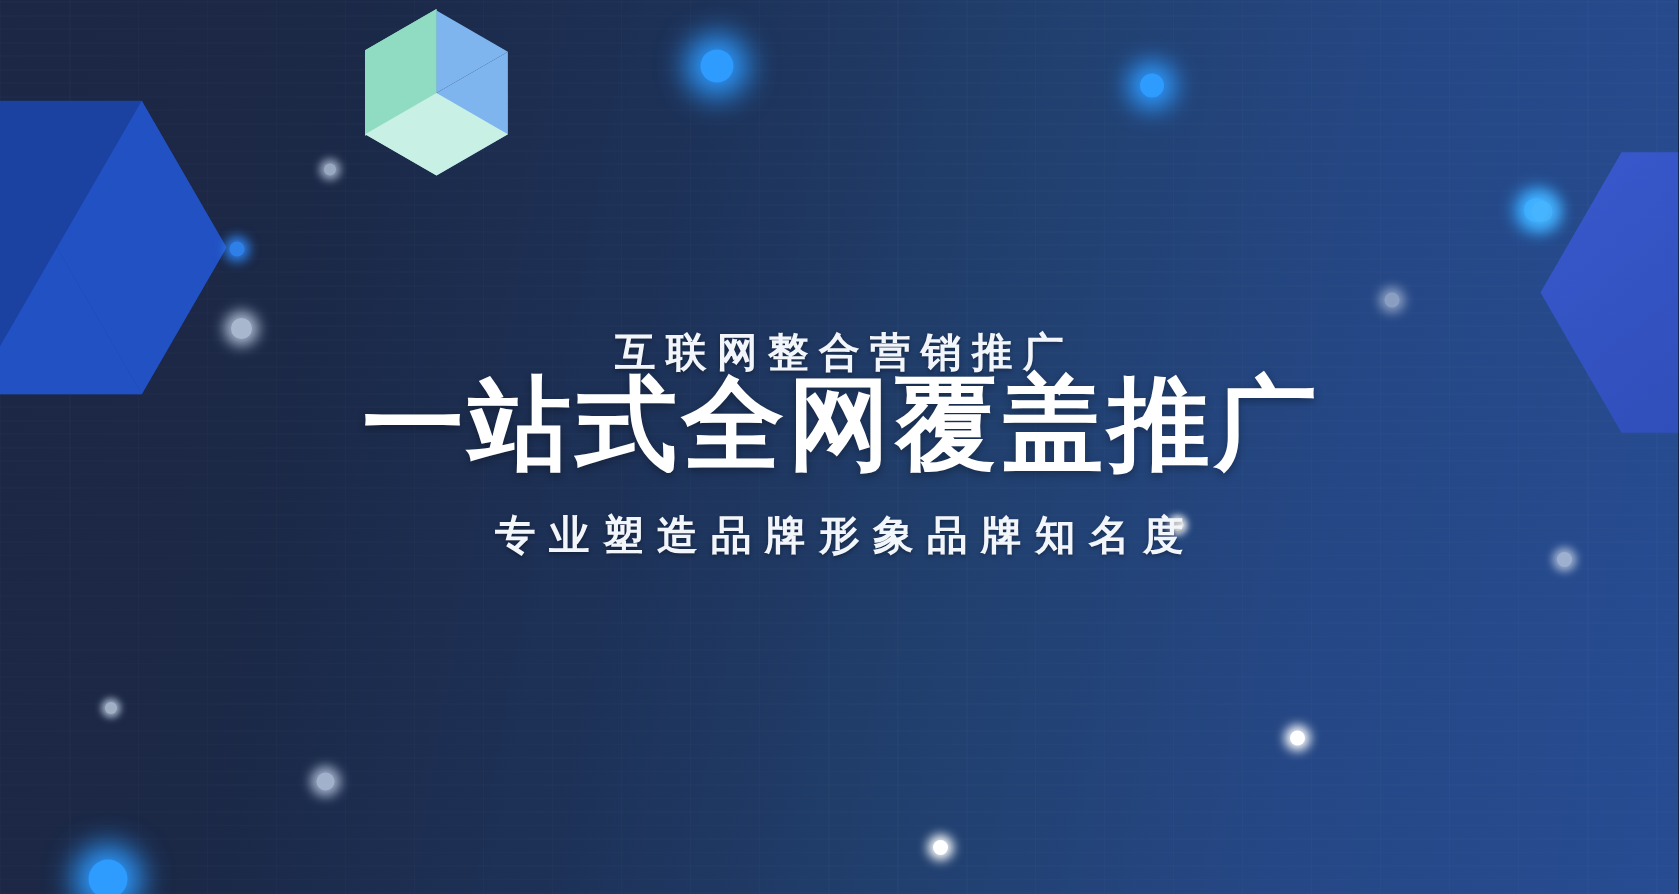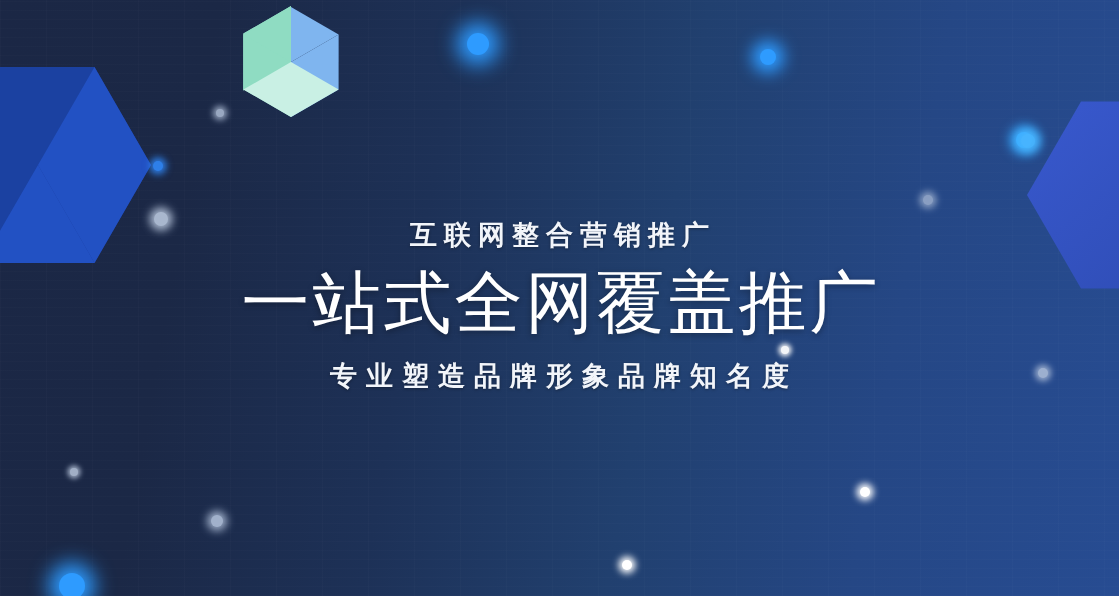--- a/index.html
+++ b/index.html
@@ -77,27 +77,26 @@
   #tagline-top {
     font-size: 27px;
     line-height: 1;
     color: #f2f5fa;
     letter-spacing: 7px;
     text-indent: 7px;
     font-weight: 700;
     text-shadow: 0 1px 3px rgba(0,0,0,0.35);
   }
   #main-title {
-    margin-top: 19px;
     font-size: 68px;
     line-height: 1;
     color: #ffffff;
     letter-spacing: 3px;
     text-indent: 3px;
-    font-weight: 400;
+    font-weight: 700;
     text-shadow: 0 2px 6px rgba(0,0,0,0.32);
   }
   #tagline-bottom {
     margin-top: 27px;
     font-size: 27px;
     line-height: 1;
     color: #f2f5fa;
     letter-spacing: 9px;
     text-indent: 9px;
     font-weight: 700;

